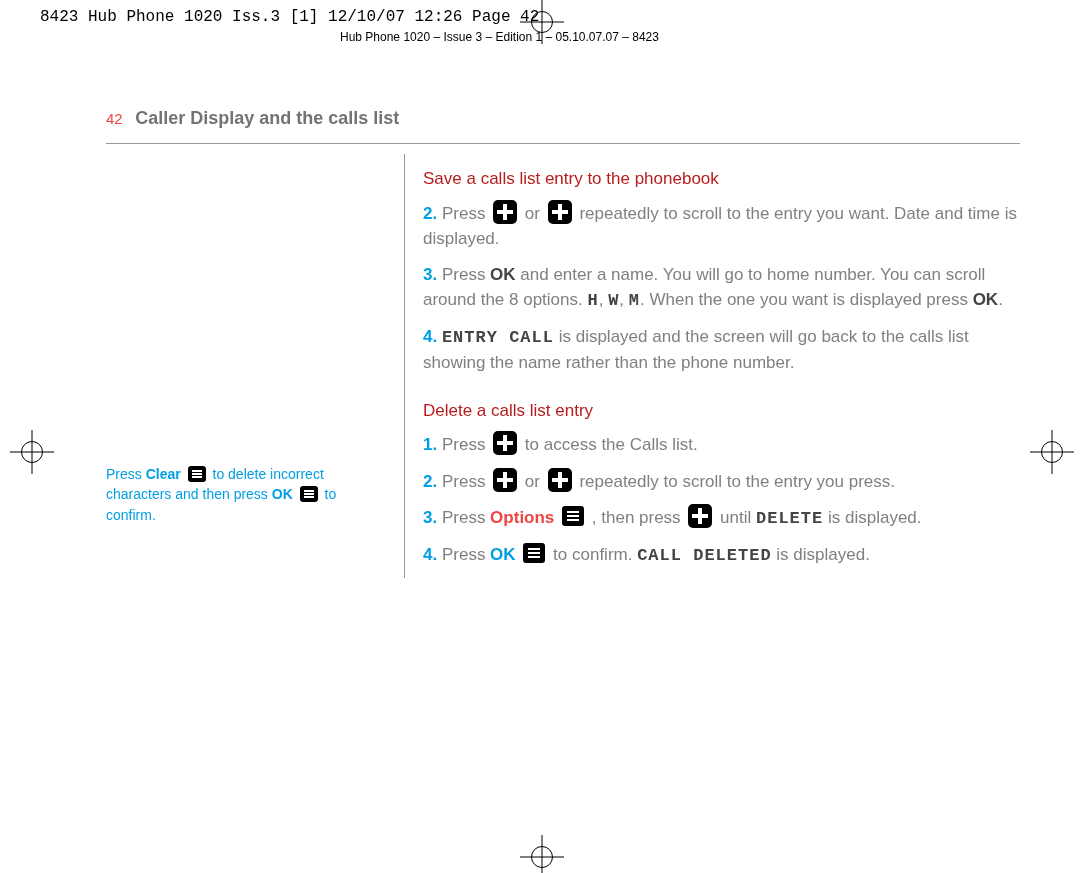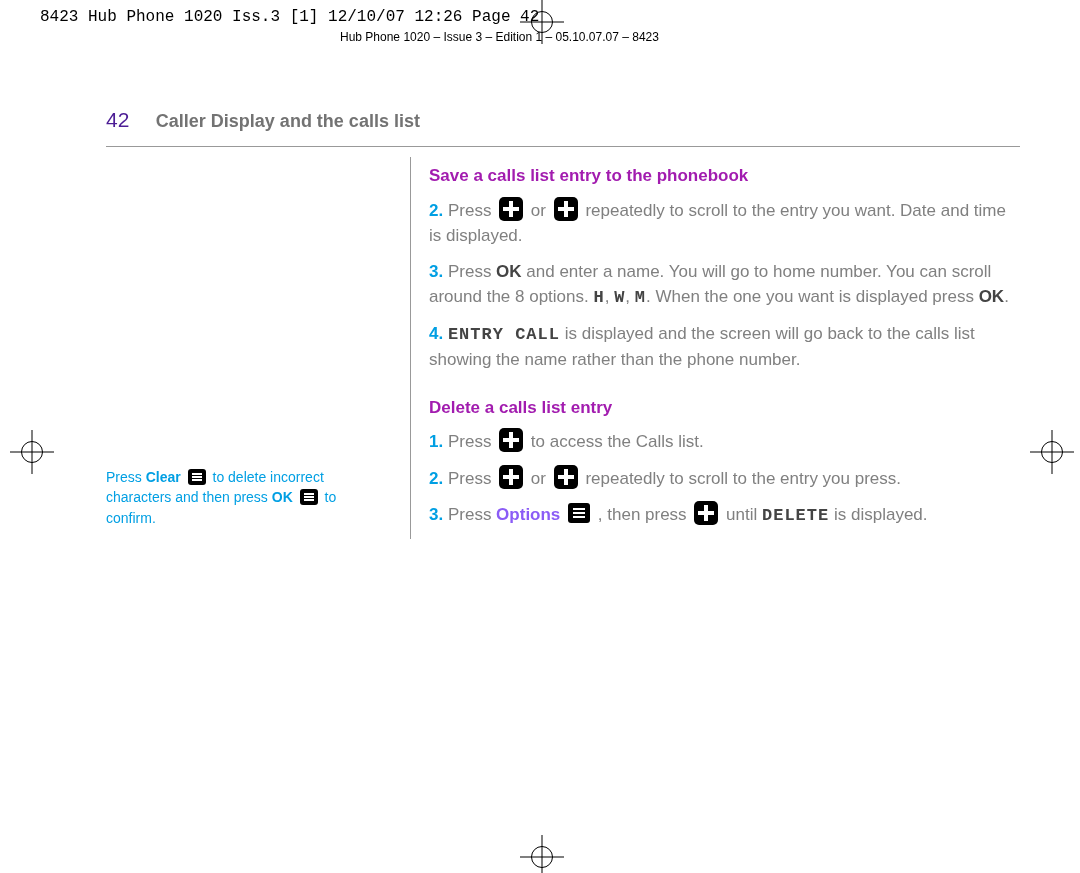--- a/index.html
+++ b/index.html
@@ -1,28 +1,28 @@
 <!DOCTYPE html>
 <html><head>
 <meta charset="utf-8">
 <style>
   body{font-family:Helvetica,Arial,sans-serif;color:#808080;background:#fff;margin:0;
        width:1080px;height:873px;position:relative}
   .mono{font-family:"Courier New",monospace;color:#000;font-size:16px;position:absolute;top:8px;left:40px}
   .sub{font-family:Helvetica,Arial,sans-serif;color:#000;font-size:12px;position:absolute;top:30px;left:340px}
   .page{position:absolute;top:108px;left:106px;right:60px}
-  .pn{color:#4c1d95;font-size:21px;display:inline-block;margin-right:22px}
+  .pn{color:#ef4444;font-size:15px;display:inline-block;margin-right:8px}
   .title{color:#737373;font-size:18px;font-weight:bold;display:inline-block}
   .rule{border:0;border-top:1px solid #999;margin:14px 0 0 0}
   .cols{display:flex;margin-top:10px}
-  .side{flex:0 0 280px;border-right:1px solid #999;padding-right:24px;padding-top:310px;
+  .side{flex:0 0 280px;border-right:1px solid #999;padding-right:18px;padding-top:310px;
         color:#009fe3;font-size:14px;line-height:1.45}
   .side b{font-weight:bold}
   .main{flex:1;padding-left:18px;font-size:17px;line-height:1.5}
-  .h{color:#a21caf;font-weight:bold;margin:6px 0 8px}
+  .h{color:#b91c1c;font-weight:normal;margin:12px 0 8px}
   .step{margin-bottom:10px}
   .n{color:#009fe3;font-weight:bold}
   .lcd{font-family:"Courier New",monospace;font-weight:bold;color:#444;letter-spacing:1px}
   .bk{color:#444;font-weight:bold}
 
   
   .sk{display:inline-block;width:22px;height:20px;background:#000;border-radius:3px;
       vertical-align:-3px;position:relative;margin:0 3px}
   .sk::before{content:"";position:absolute;left:5px;right:5px;top:5px;height:2px;background:#fff}
   .sk::after{content:"";position:absolute;left:5px;right:5px;top:9px;height:2px;background:#fff;
@@ -113,20 +113,26 @@
         <span> to access the Calls list.</span>
       </div>
       <div class="step">
         <span class="n">2.</span>
         <span>Press </span><span class="nav"></span>
         <span> or </span><span class="nav"></span>
         <span> repeatedly to scroll to the entry you press.</span>
       </div>
       <div class="step">
         <span class="n">3.</span>
-        <span>Press </span><span class="bk" style="color:#8b5cf6">Options</span>
+        <span>Press </span><span class="bk" style="color:#ef4444">Options</span>
         <span class="sk"></span>
         <span> , then press </span><span class="nav"></span>
         <span> until </span><span class="lcd">DELETE</span><span> is displayed.</span>
+      </div>
+      <div class="step">
+        <span class="n">4.</span>
+        <span>Press </span><span class="bk" style="color:#009fe3">OK</span>
+        <span class="sk"></span>
+        <span> to confirm. </span><span class="lcd">CALL DELETED</span><span> is displayed.</span>
       </div>
     </div>
   </div>
 </div>
 
 </body></html>

